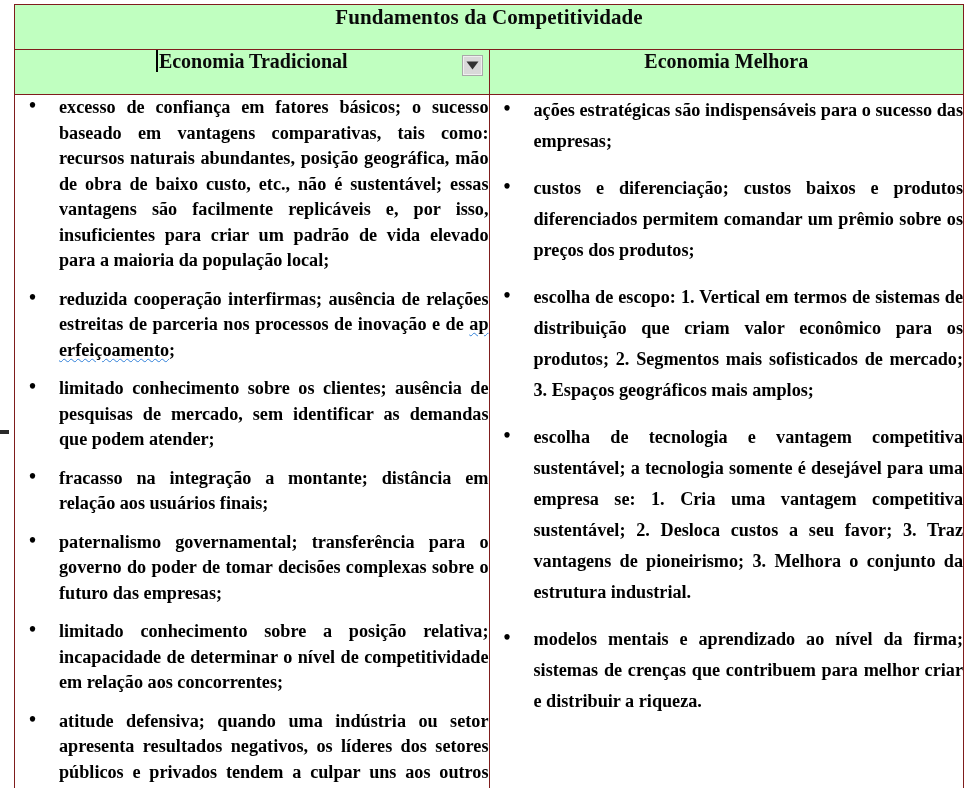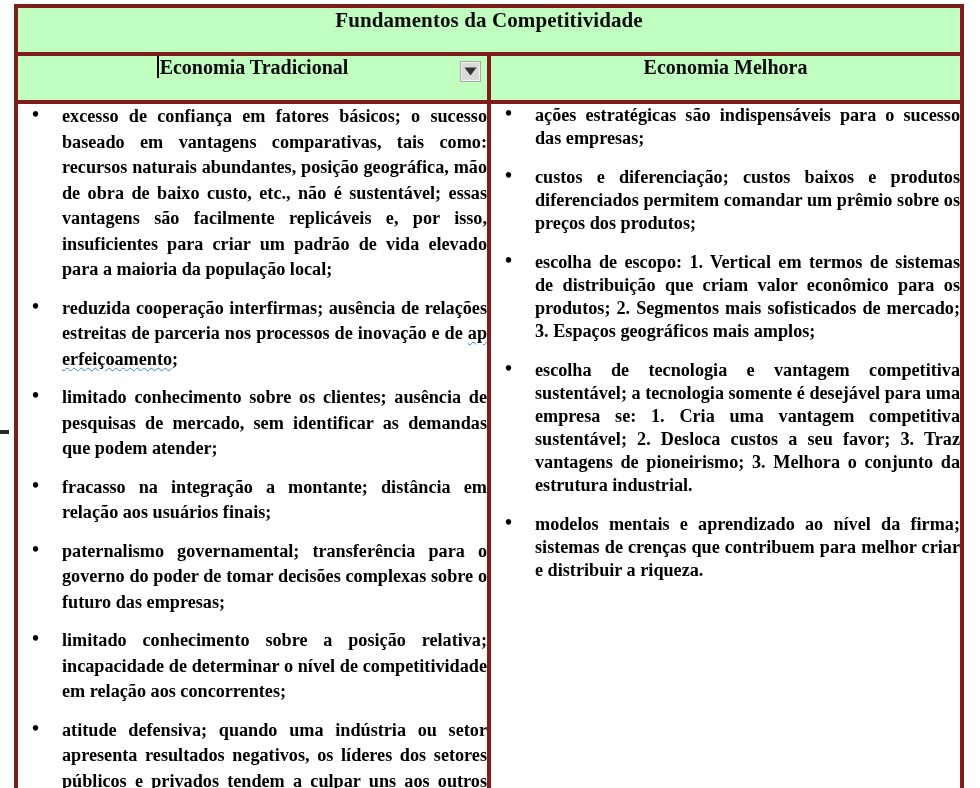--- a/index.html
+++ b/index.html
@@ -28,21 +28,21 @@
   
   .doc-table {
     position: absolute;
     left: 14px;
     top: 4px;
     width: 950px;
     border-collapse: collapse;
     table-layout: fixed;
   }
   .doc-table td {
-    border: 4px solid #7f1d1d;
+    border: 1px solid #7f1d1d;
     padding: 0;
     vertical-align: top;
   }
 
   
   .title-cell {
     background: #c0ffc0;
     text-align: center;
     font-weight: bold;
     font-size: 21px;
@@ -125,21 +125,21 @@
   
   .col-left ul.bullets li {
     font-size: 18.2px;
     line-height: 25.5px;
   }
   .col-left ul.bullets li::before { left: 14px; }
 
   
   .col-right ul.bullets li {
     font-size: 18.2px;
-    line-height: 23px;
+    line-height: 31px;
     margin-bottom: 16px;
   }
 
   
   .spell {
     text-decoration: underline;
     text-decoration-style: wavy;
     text-decoration-color: #2f7fd8;
     text-decoration-thickness: 1.4px;
     text-underline-offset: 2px;

